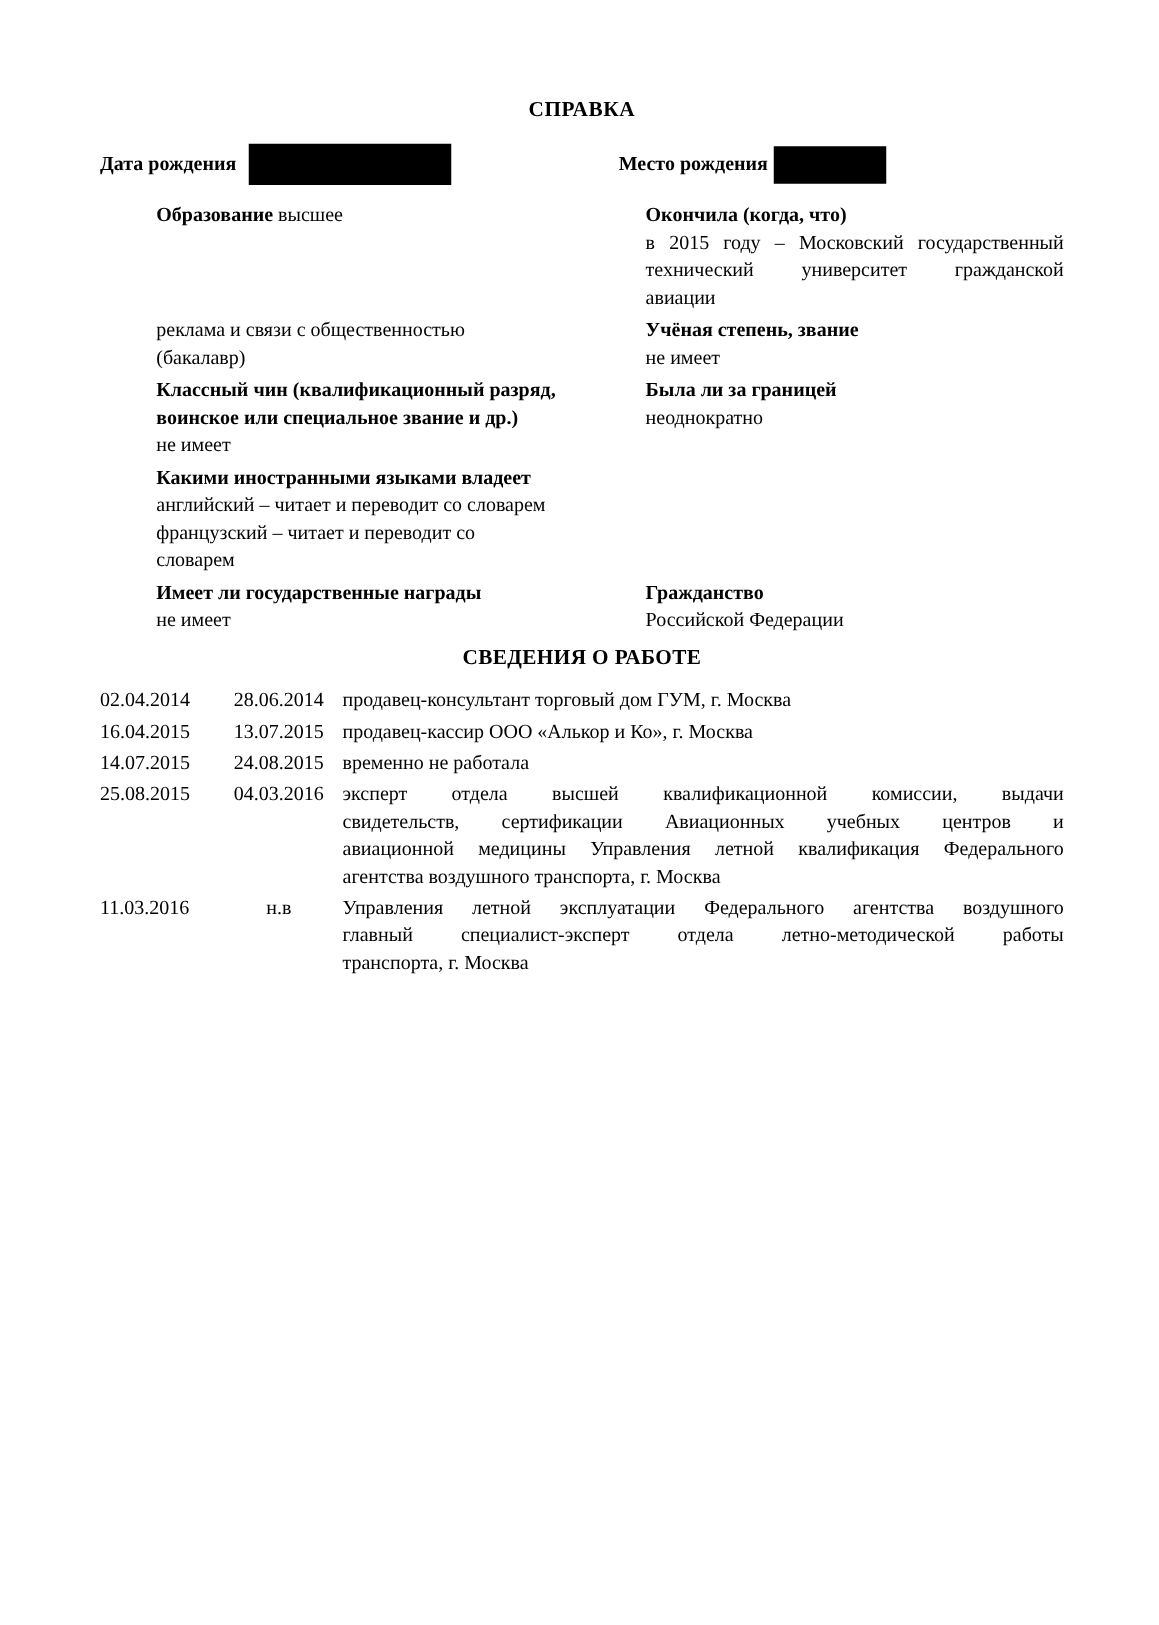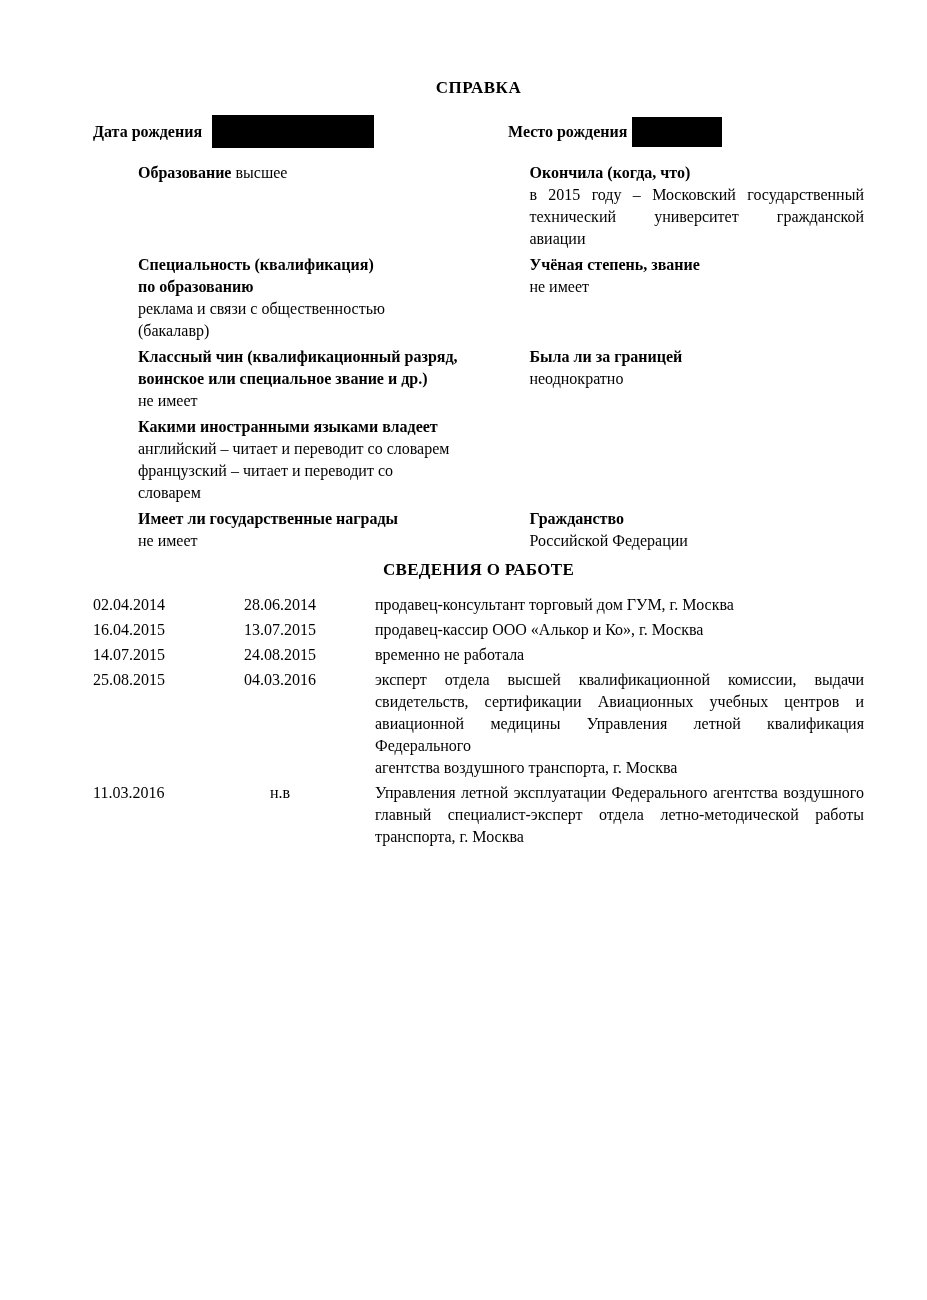--- a/index.html
+++ b/index.html
@@ -13,21 +13,21 @@
     height: 1300px;
     background: #ffffff;
     color: #000000;
     font-family: "Liberation Serif", "DejaVu Serif", serif;
     font-size: 16px;
     line-height: 22px;
     overflow: hidden;
   }
   .content {
     position: absolute;
-    left: 93px;
+    left: 80px;
     top: 78px;
     width: 771px;
   }
   .doc-title {
     text-align: center;
     font-weight: bold;
     font-size: 17px;
     line-height: 20px;
     letter-spacing: 0.5px;
   }
@@ -97,21 +97,20 @@
     font-size: 17px;
     line-height: 20px;
     letter-spacing: 0.3px;
   }
   .work-table {
     margin-top: 14px;
   }
   .work-row {
     display: flex;
     margin-bottom: 3px;
-    gap: 44px;
   }
   .wc-from {
     width: 92px;
     flex: 0 0 auto;
   }
   .wc-to {
     width: 102px;
     flex: 0 0 auto;
     text-align: center;
   }
@@ -152,22 +151,20 @@
           <div>
               <div class="jl">в 2015 году – Московский государственный</div>
               <div class="jl">технический университет гражданской</div>
               <div class="jl-last">авиации</div>
             </div>
         </div>
       </div>
 
       <div class="field-row">
         <div class="col-left">
-          <div class="b pre">Специальность (квалификация)
-по образованию</div>
           <div class="pre">реклама и связи с общественностью
 (бакалавр)</div>
         </div>
         <div class="col-right">
           <div class="b">Учёная степень, звание</div>
           <div>не имеет</div>
         </div>
       </div>
 
       <div class="field-row">

